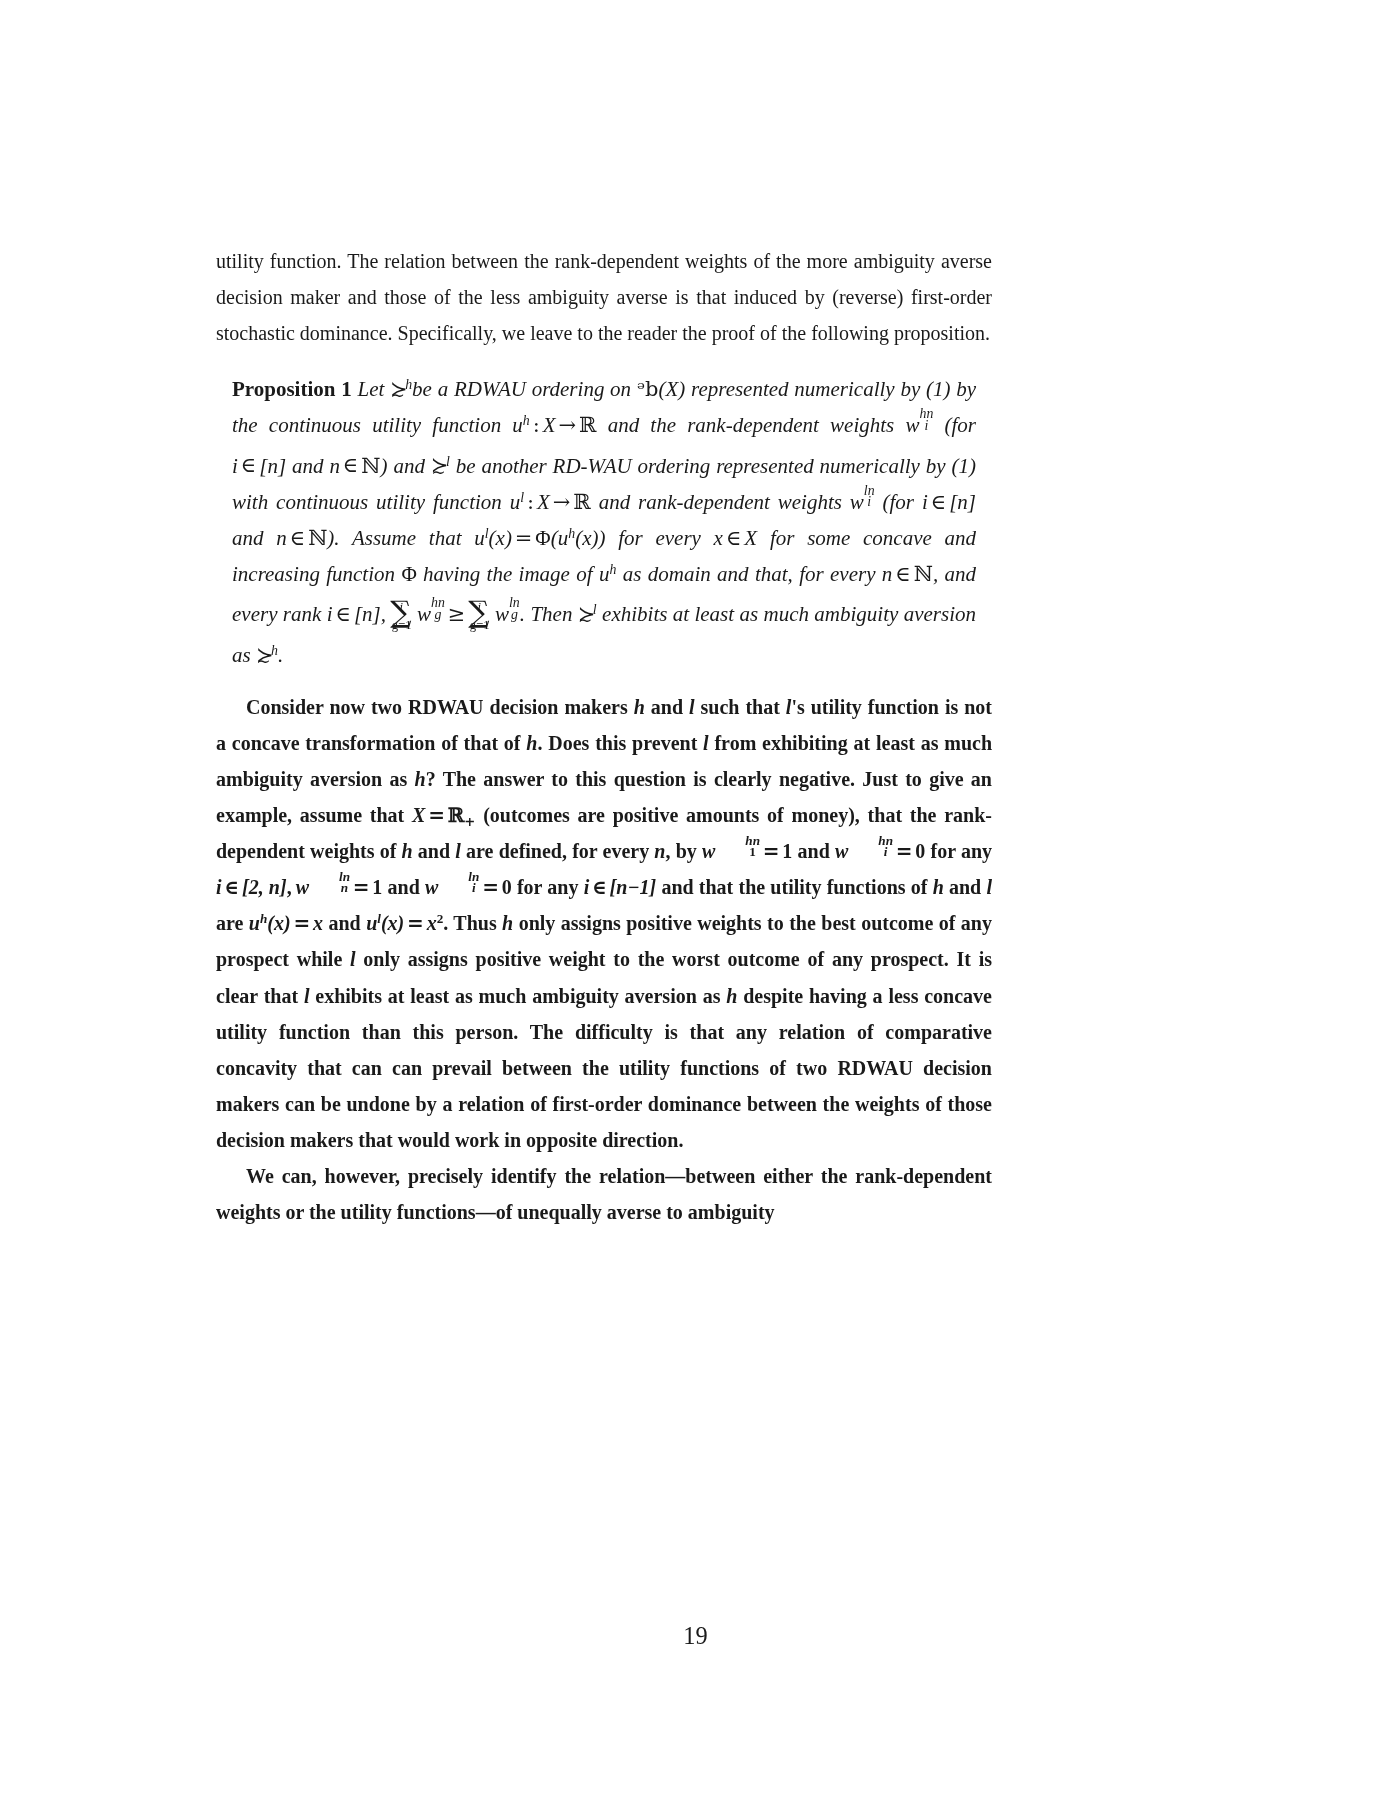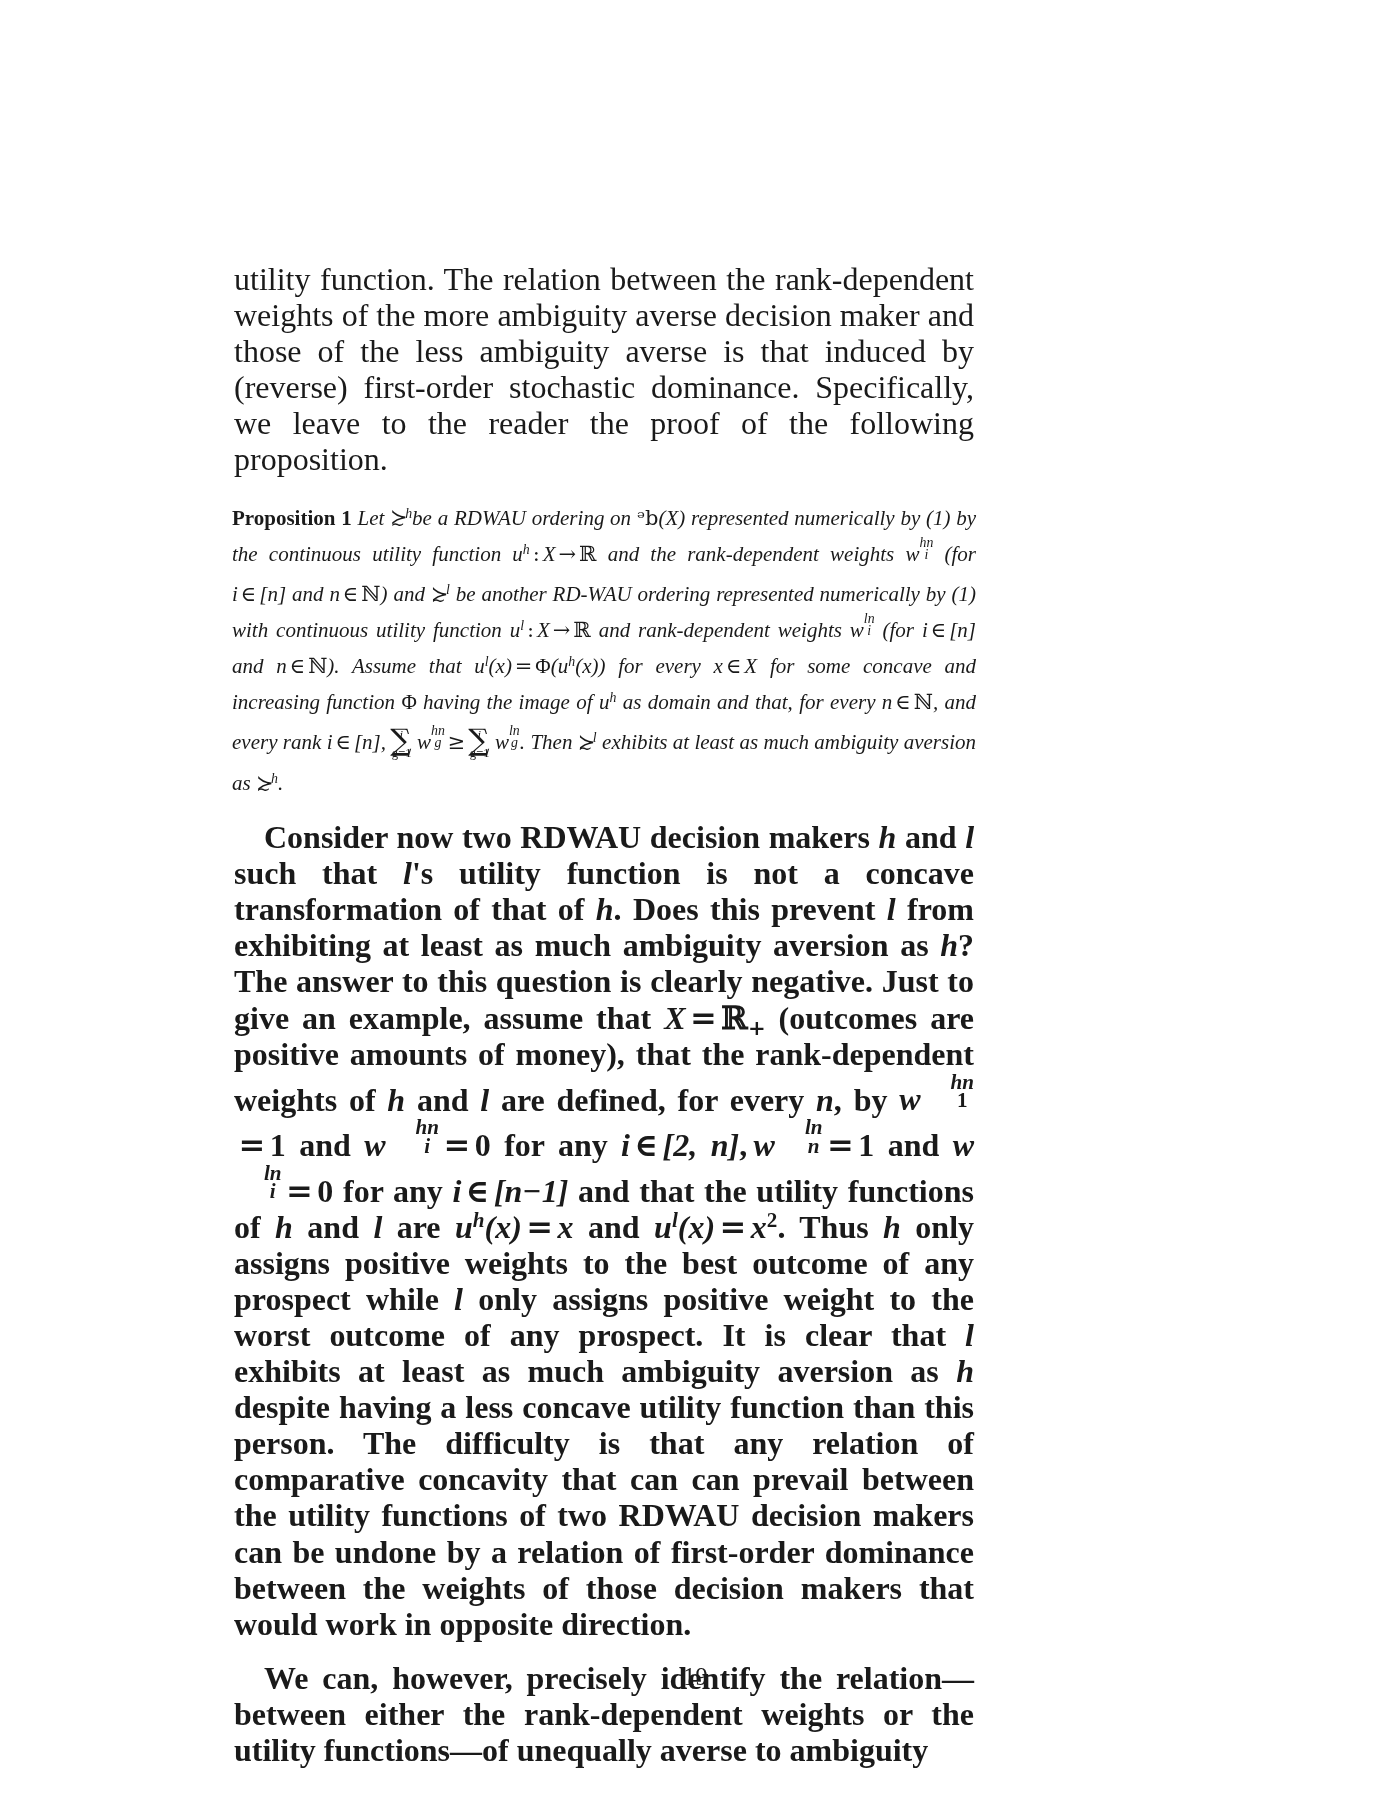--- a/index.html
+++ b/index.html
@@ -17,22 +17,22 @@
     width: 1391px;
     height: 1800px;
   }
   .textblock {
     position: absolute;
     left: 216px;
     top: 243px;
     width: 776px;
   }
   p {
-    margin: 18px;
-    font-size: 32px;
+    margin: 0;
+    font-size: 20px;
     line-height: 36.1px;
     text-align: justify;
     text-justify: inter-word;
     hyphens: manual;
   }
   p.lead { text-indent: 0; }
   p.indent { text-indent: 30px; font-weight: bold; }
   .gap-before { margin-top: 14px; }
   .gap-after { margin-top: 14px; }
 
@@ -118,21 +118,21 @@
     font-size: 0.6em;
     font-family: "Liberation Serif", serif;
     white-space: nowrap;
   }
   .op { font-style: normal; padding: 0 0.14em; font-family: "DejaVu Serif", serif; }
   .opn { font-style: normal; }
 
   .pagenum {
     position: absolute;
     left: 0;
-    top: 1663px;
+    top: 1622px;
     width: 1391px;
     text-align: center;
     font-size: 24.4px;
     font-family: "Liberation Serif", serif;
   }
 </style>
 </head>
 <body>
 
 <div class="page">

